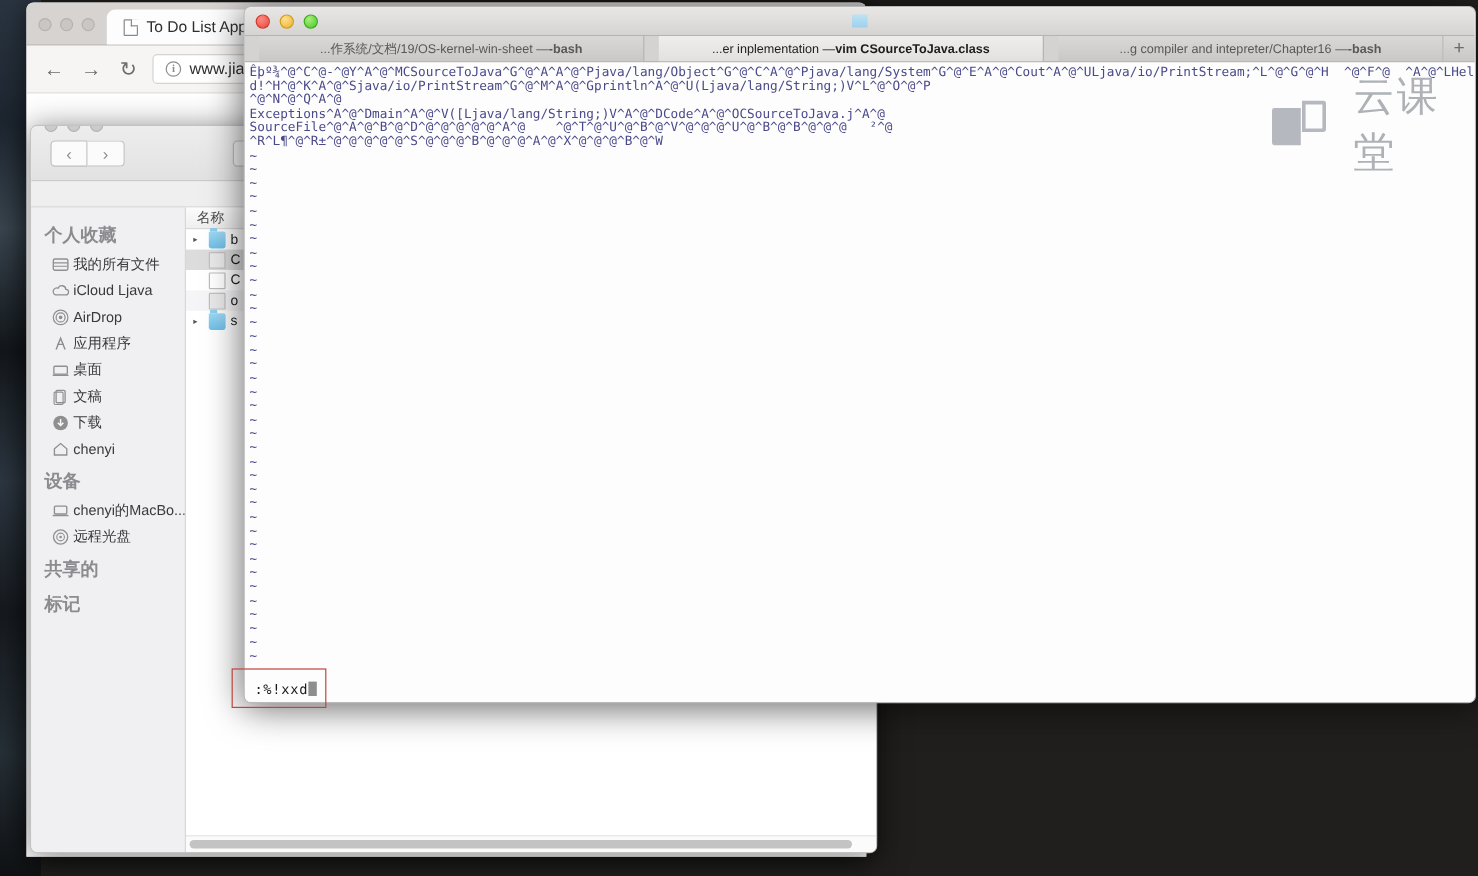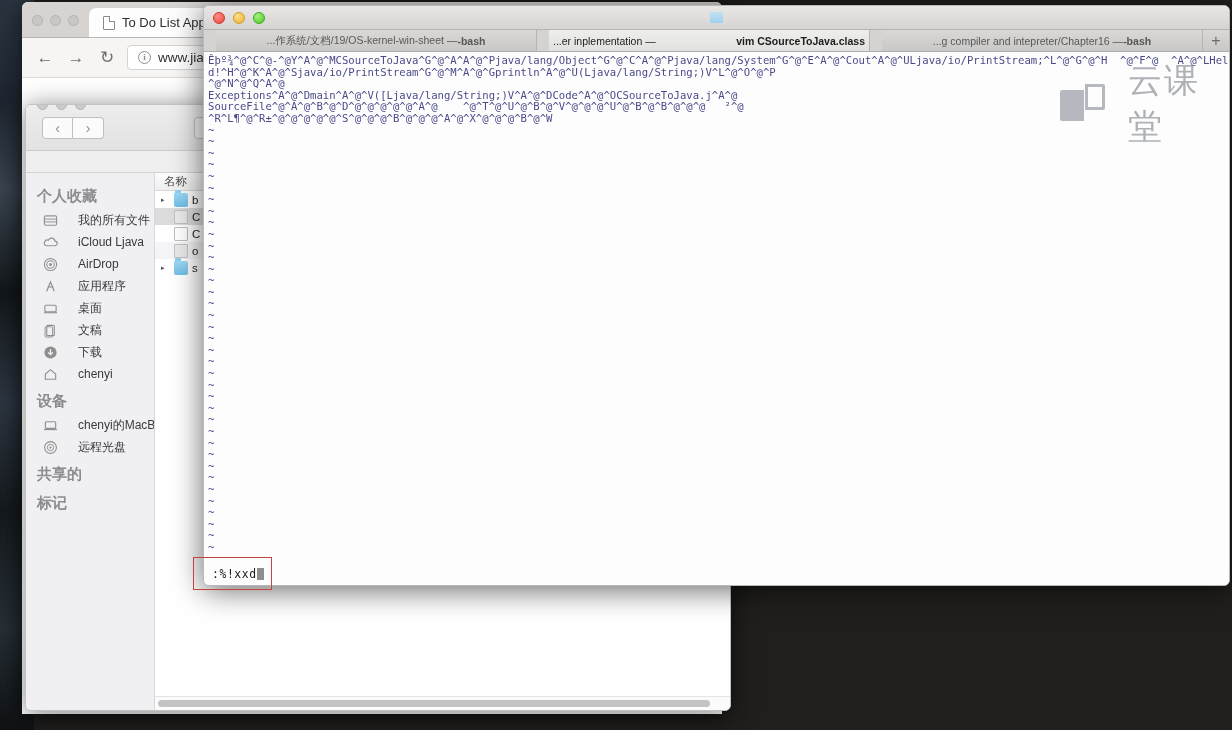--- a/index.html
+++ b/index.html
@@ -139,21 +139,21 @@
   #finder-body { flex: 1; display: flex; min-height: 0; }
   #finder-sidebar {
     width: 129px; background: #f0f0f2; border-right: 1px solid #d8d8da;
     padding-top: 7px; overflow: hidden;
   }
   .sb-group {
     font-size: 15px; color: #8b8b90; font-weight: bold;
     padding: 7px 0 3px 11px; font-family: "DejaVu Sans", sans-serif;
   }
   .sb-item {
-    height: 22px; display: flex; align-items: center; gap: 20px;
+    height: 22px; display: flex; align-items: center; gap: 3px;
     padding-left: 17px; font-size: 12px; color: #3a3a3c;
     white-space: nowrap; overflow: hidden;
   }
   .sb-ico { width: 15px; height: 15px; flex: none; opacity: .62;
             display: flex; align-items: center; justify-content: center; }
   .sb-ico svg { width: 15px; height: 15px; }
   #finder-main { flex: 1; background: #fff; position: relative; overflow: hidden;
                  display: flex; flex-direction: column; }
   #col-header {
     height: 18px; background: linear-gradient(180deg,#fcfcfc,#efefef);
@@ -233,21 +233,20 @@
     flex: 1; display: flex; align-items: center; justify-content: center;
     font-size: 10.5px; color: #585858; white-space: nowrap; overflow: hidden;
     border-right: 1px solid #b6b5b4;
     background: linear-gradient(180deg,#d9d8d7,#c9c8c7);
     padding: 0 4px;
     margin-left: 12px;
   }
   .ttab.active {
     background: linear-gradient(180deg,#eeeeed,#e2e1e0);
     color: #1d1d1d;
-    justify-content: space-between;
   }
   .ttab b { font-weight: bold; }
   #ttab-plus {
     width: 26px; display: flex; align-items: center; justify-content: center;
     font-size: 16px; color: #6b6b6b;
     background: linear-gradient(180deg,#d9d8d7,#c9c8c7);
     flex: none;
   }
   #term-screen {
     flex: 1; background: #fdfdfd; position: relative; overflow: hidden;

